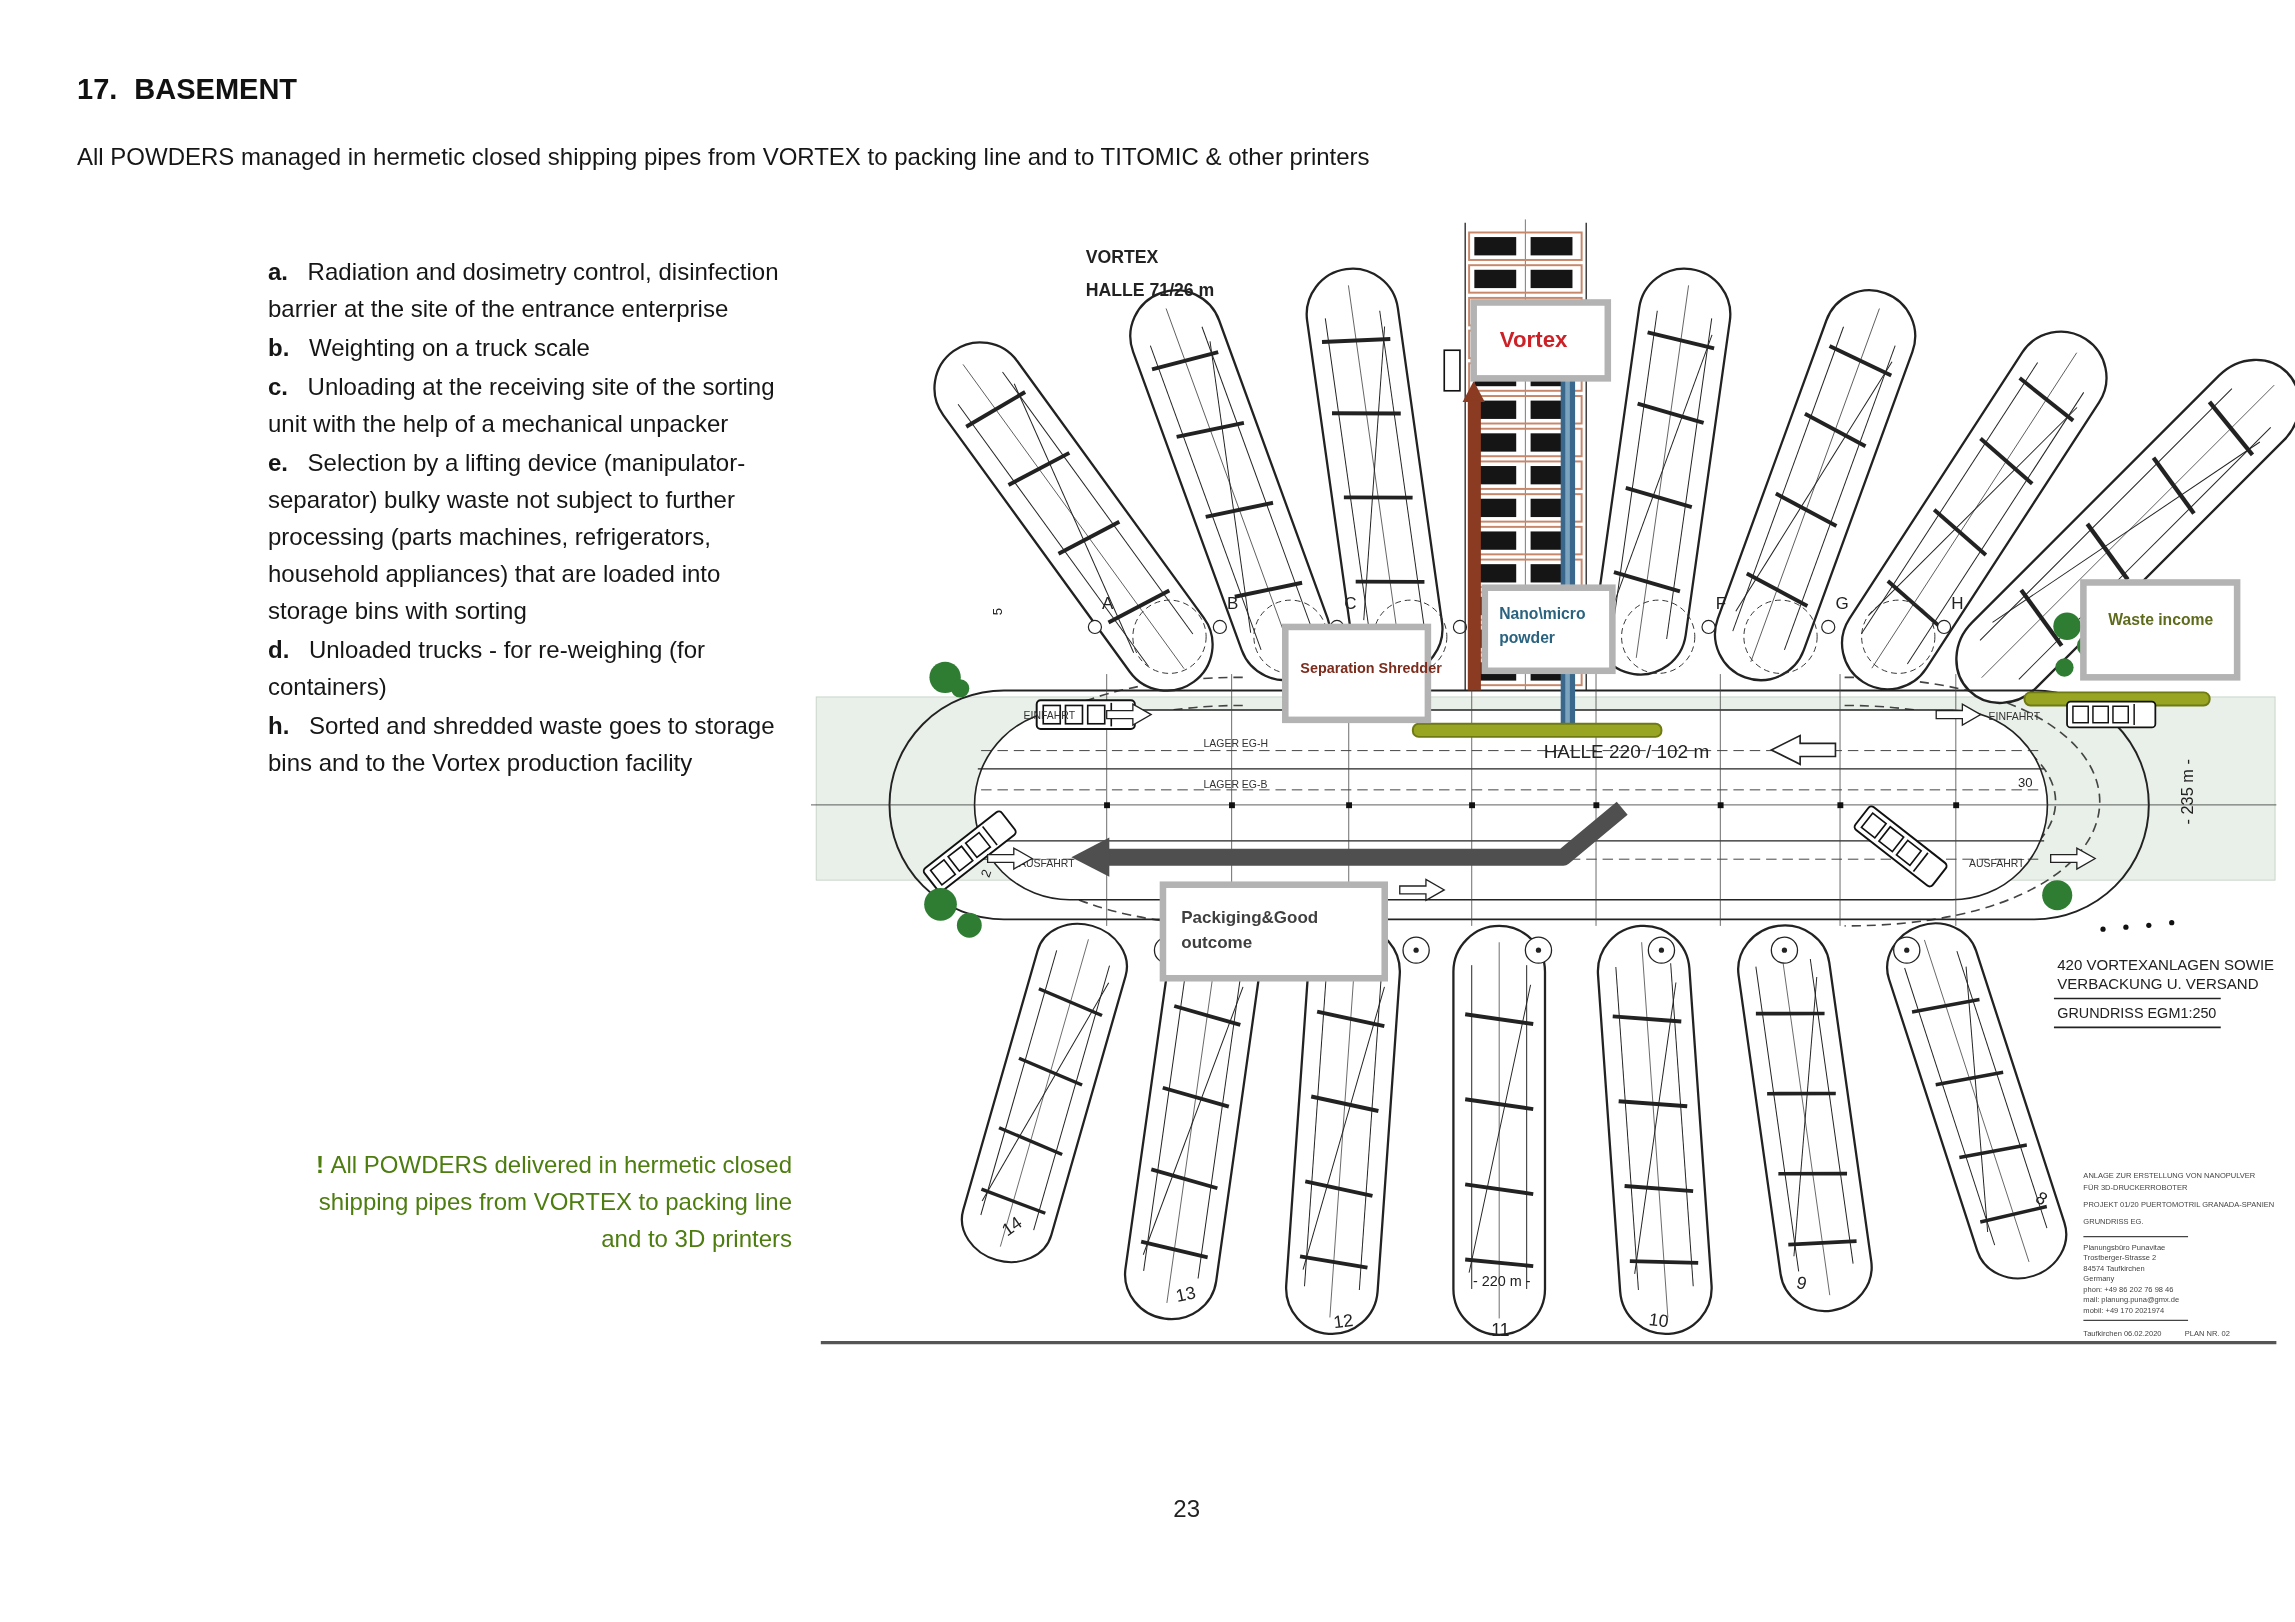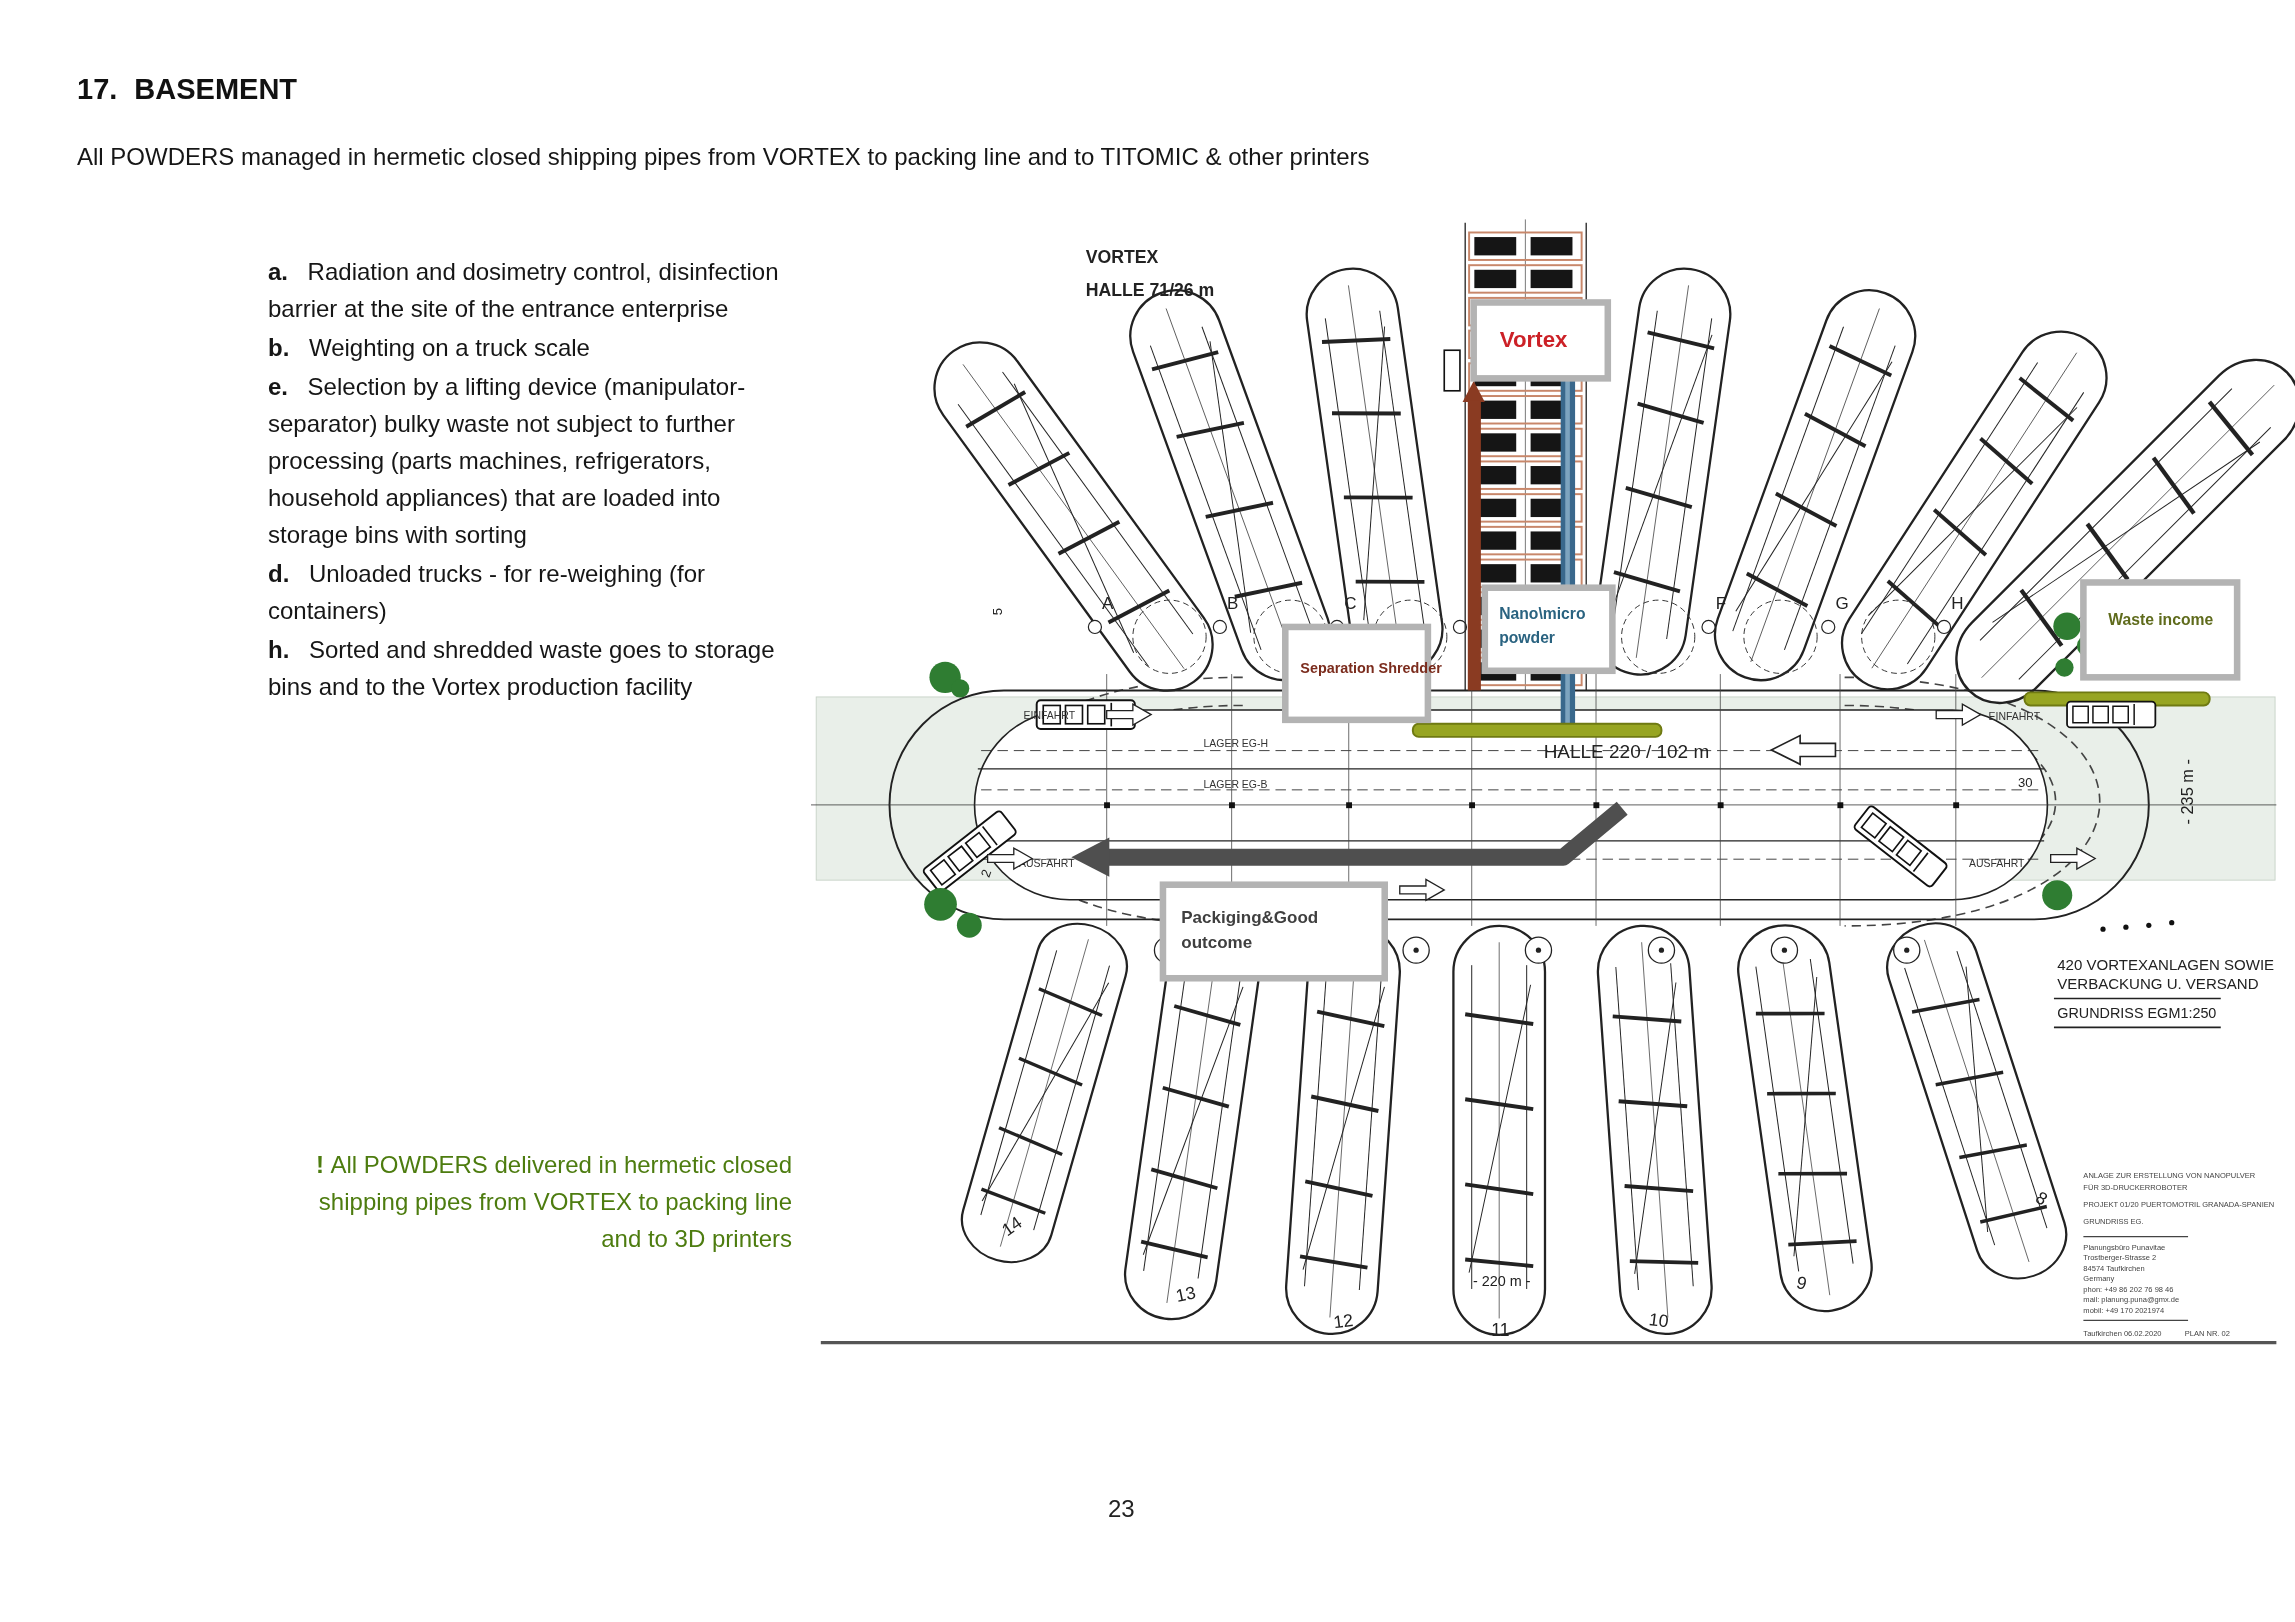--- a/index.html
+++ b/index.html
@@ -10,39 +10,40 @@
   .heading .num{margin-right:17px;}
   .subtitle{position:absolute;left:77px;top:143px;font-size:24px;color:#161616;}
   
   .listwrap{position:absolute;left:268px;top:253px;width:523px;
             font-size:24px;line-height:37px;color:#161616;}
   .li{margin-bottom:2px;}
   .lbl{font-weight:bold;margin-right:19.6px;}
   .notewrap{position:absolute;left:314px;top:1146px;width:478px;text-align:right;
             font-size:24px;line-height:37px;color:#4d7c0f;}
   .notemark{font-weight:bold;margin-right:6.5px;}
-  .pagenum{position:absolute;left:1108px;top:1495px;width:92px;text-align:left;font-size:24px;color:#222;}
+  .pagenum{position:absolute;left:1108px;top:1495px;width:92px;text-align:right;font-size:24px;color:#222;}
   
   #plan{position:absolute;left:811px;top:216px;width:1485px;height:1132px;}
   svg text{font-family:"Liberation Sans", sans-serif;}
 </style>
 </head>
 <body>
 
 <div id="page">
 
   <div class="heading">
     <span class="num">17.</span><span>BASEMENT</span>
   </div>
 
   <div class="subtitle">All POWDERS managed in hermetic closed shipping pipes from VORTEX to packing line and to TITOMIC &amp; other printers</div>
 
   <div class="listwrap">
     <div class="li"><span class="lbl">a.</span><span>Radiation and dosimetry control, disinfection barrier at the site of the entrance enterprise</span></div>
     <div class="li"><span class="lbl">b.</span><span>Weighting on a truck scale</span></div>
+    <div class="li"><span class="lbl">c.</span><span>Unloading at the receiving site of the sorting unit with the help of a mechanical unpacker</span></div>
     <div class="li"><span class="lbl">e.</span><span>Selection by a lifting device (manipulator-separator) bulky waste not subject to further processing (parts machines, refrigerators, household appliances) that are loaded into storage bins with sorting</span></div>
     <div class="li"><span class="lbl">d.</span><span>Unloaded trucks - for re-weighing (for containers)</span></div>
     <div class="li"><span class="lbl">h.</span><span>Sorted and shredded waste goes to storage bins and to the Vortex production facility</span></div>
   </div>
 
   <div class="notewrap">
     <span class="notemark">!</span><span>All POWDERS delivered in hermetic closed shipping pipes from VORTEX to packing line and to 3D printers</span>
   </div>
 
   <div class="pagenum">23</div>

